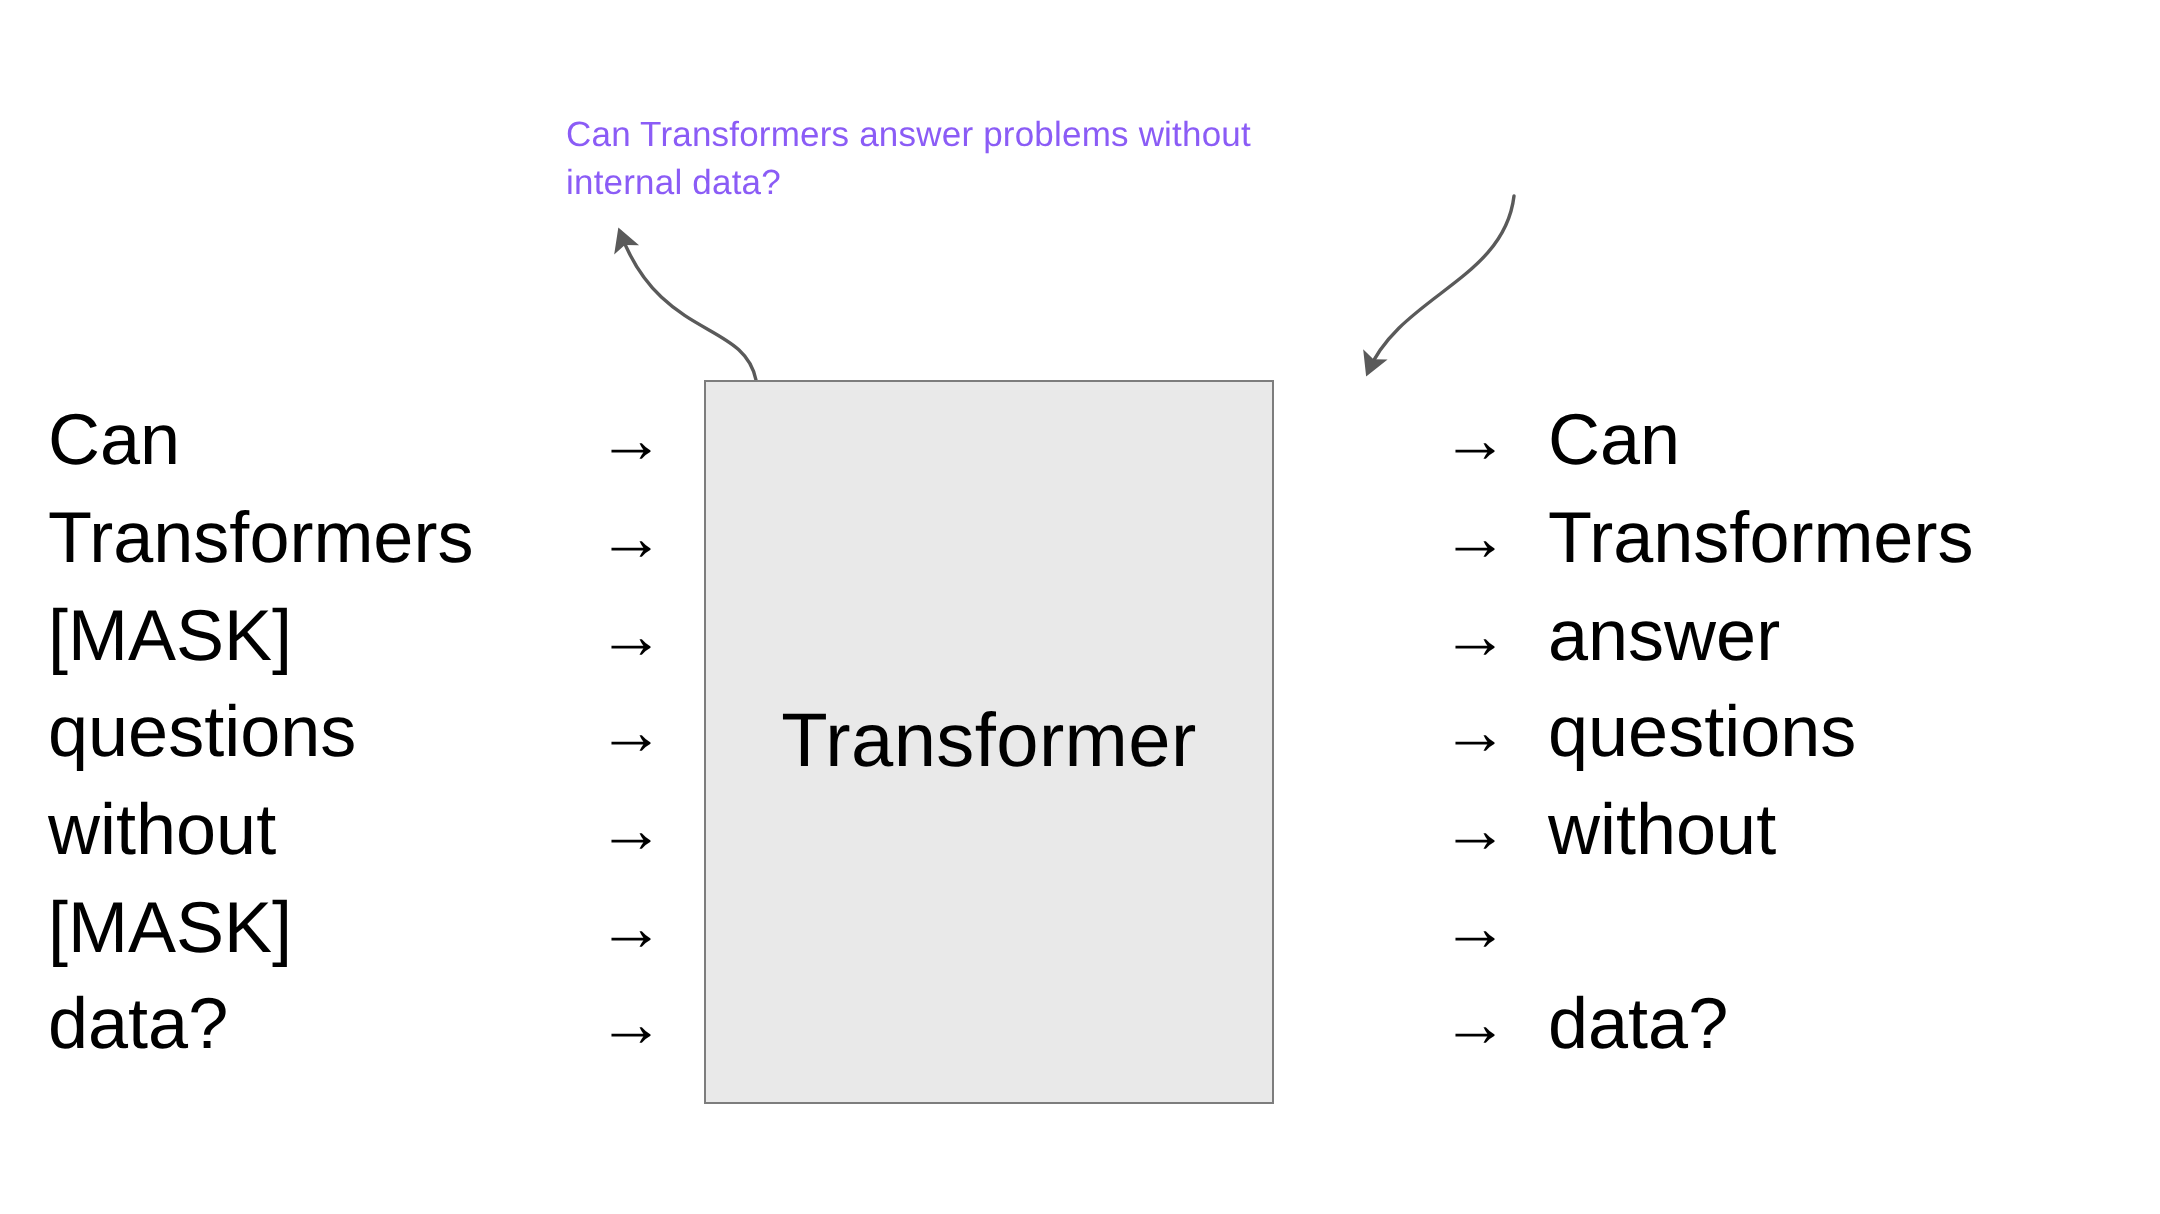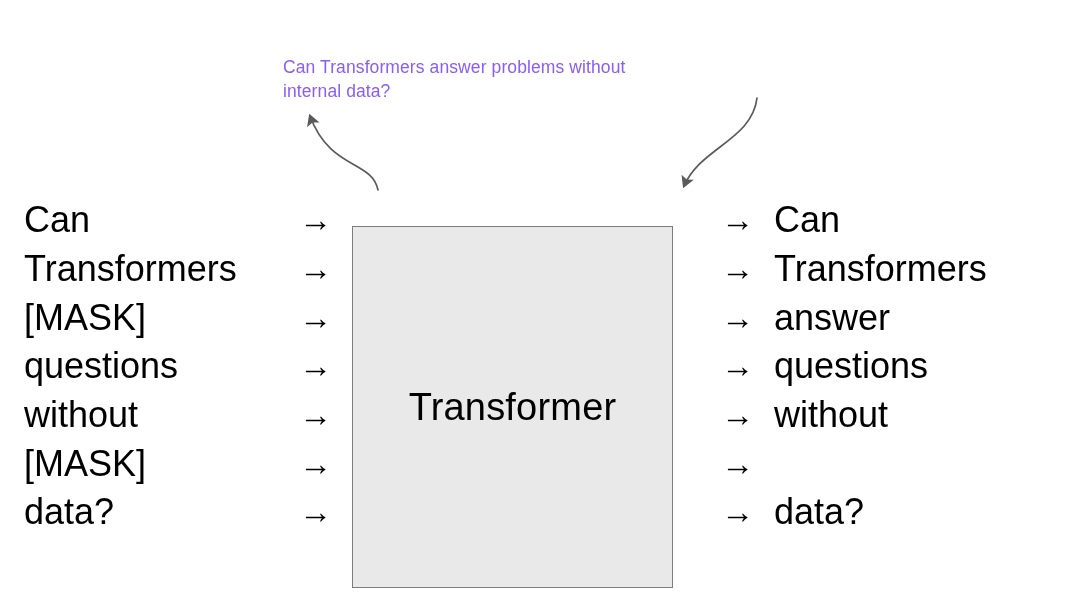--- a/index.html
+++ b/index.html
@@ -45,29 +45,28 @@
     width: 1080px;
     height: 607px;
     pointer-events: none;
   }
 
   
   .transformer-box {
     position: absolute;
     left: 352px;
     top: 190px;
-    width: 321px;
+    width: 285px;
     height: 362px;
     background: #e9e9e9;
     border: 1.4px solid #7d7d7d;
     box-sizing: border-box;
     display: flex;
     align-items: center;
     justify-content: center;
-    margin-top: 36px;
   }
   .transformer-label {
     font-size: 38px;
     line-height: 38px;
     color: #000;
     letter-spacing: 0.2px;
   }
 
   
   .col {

